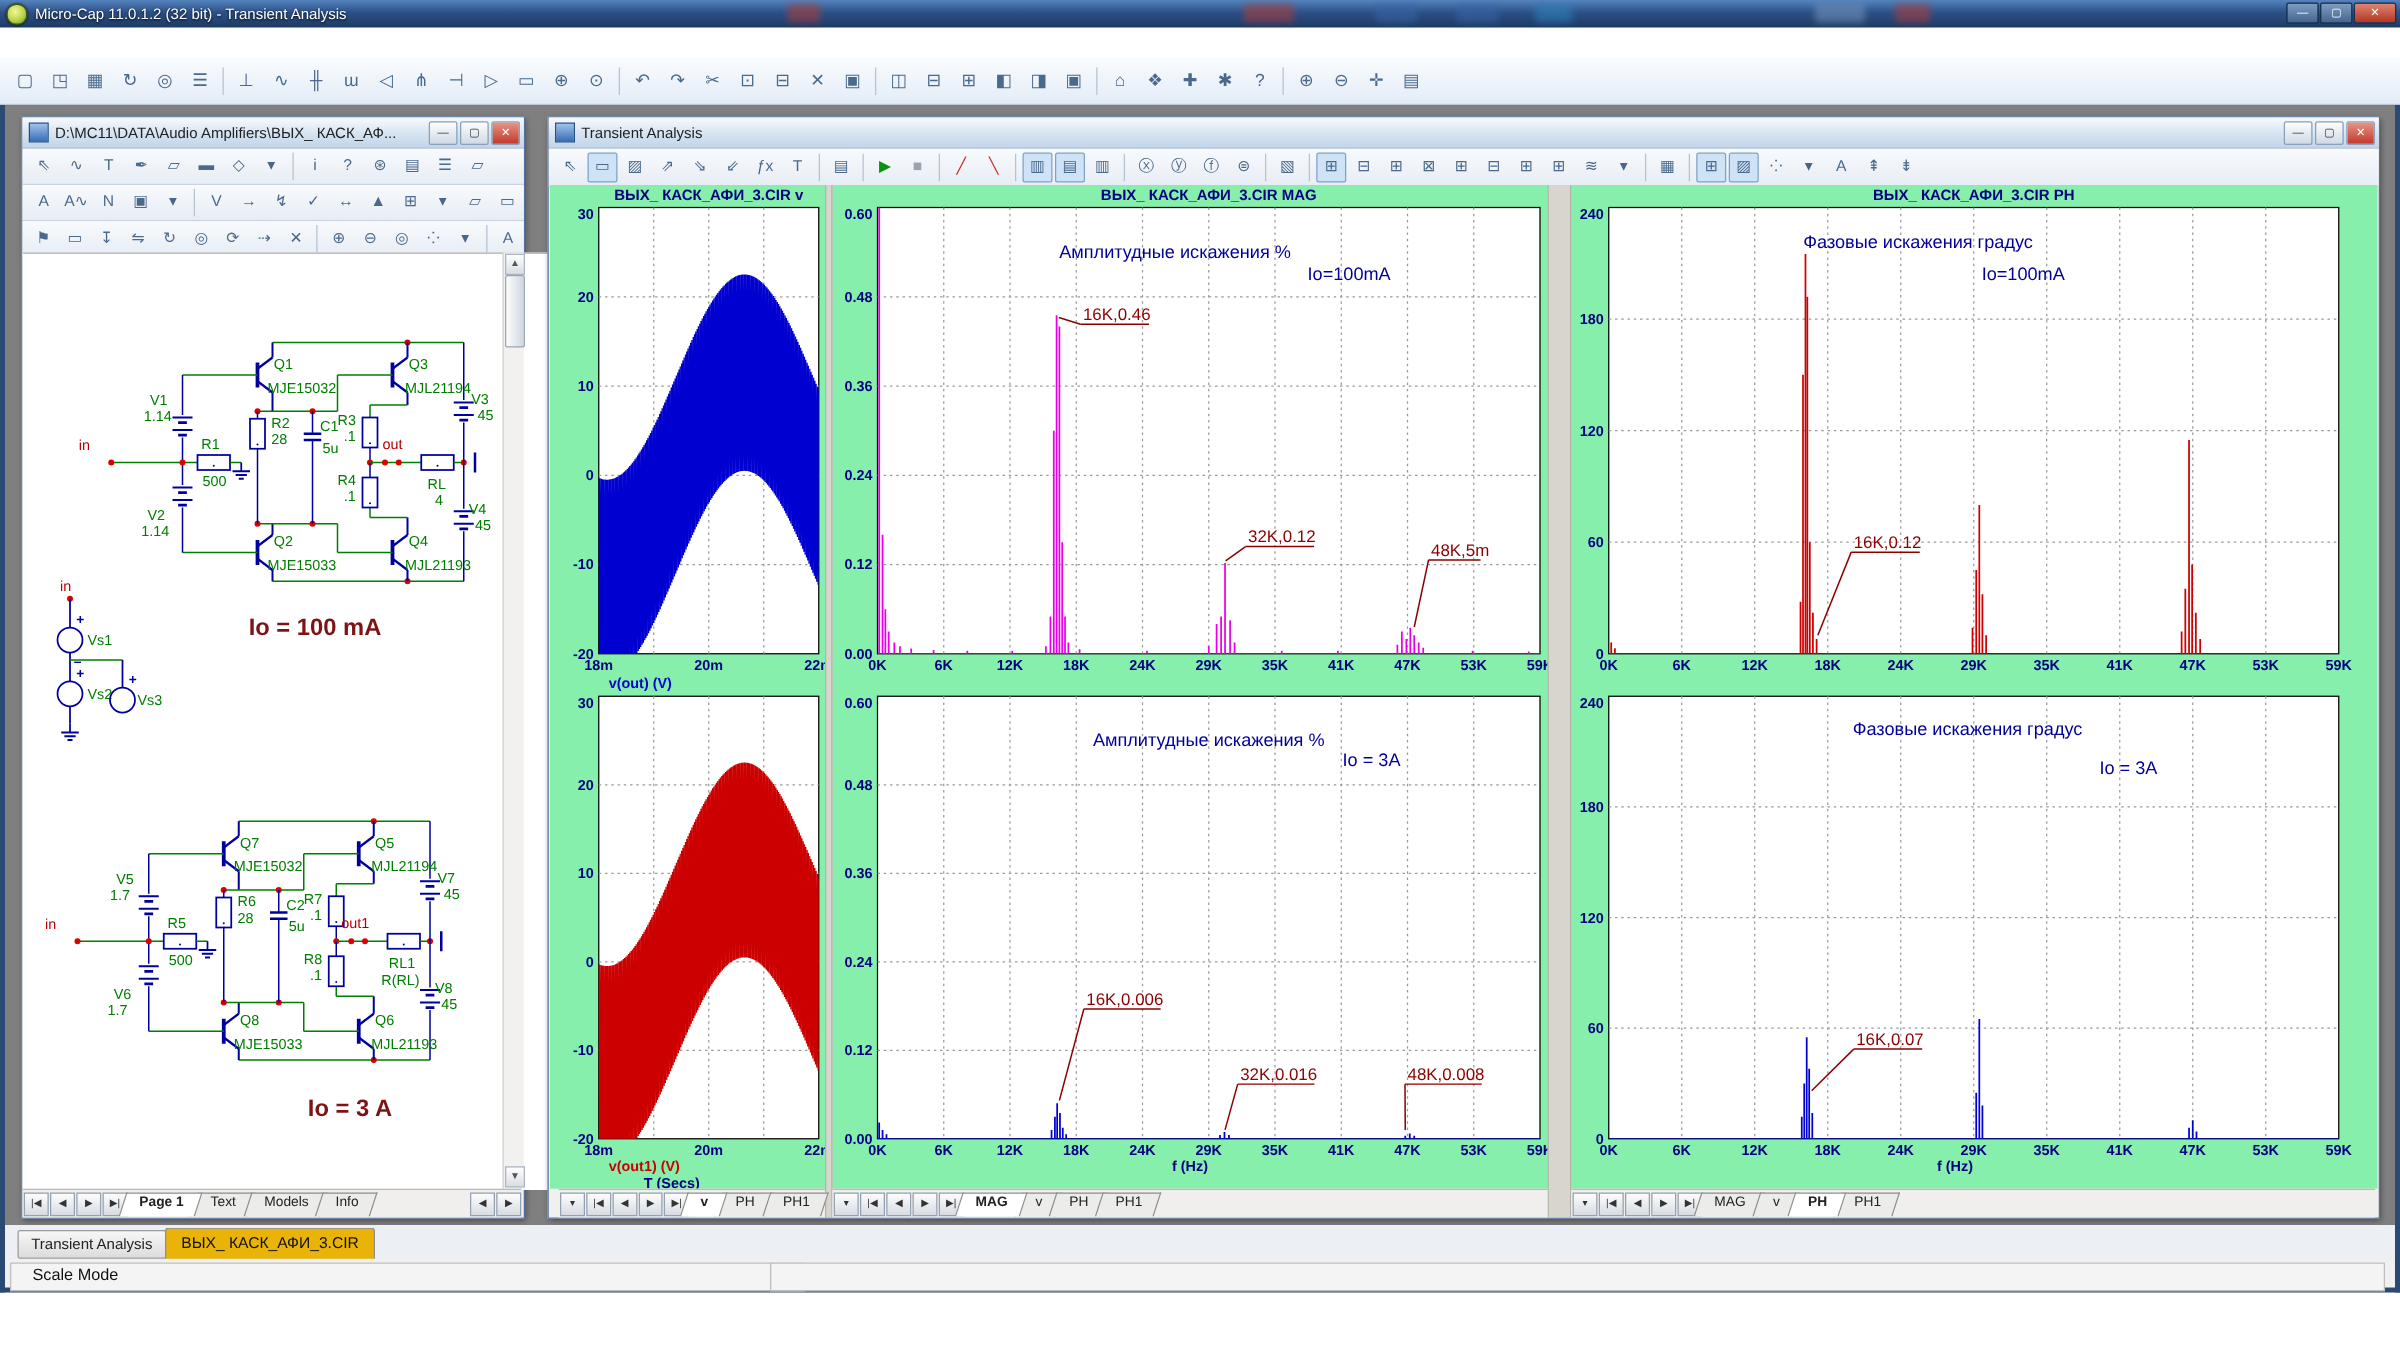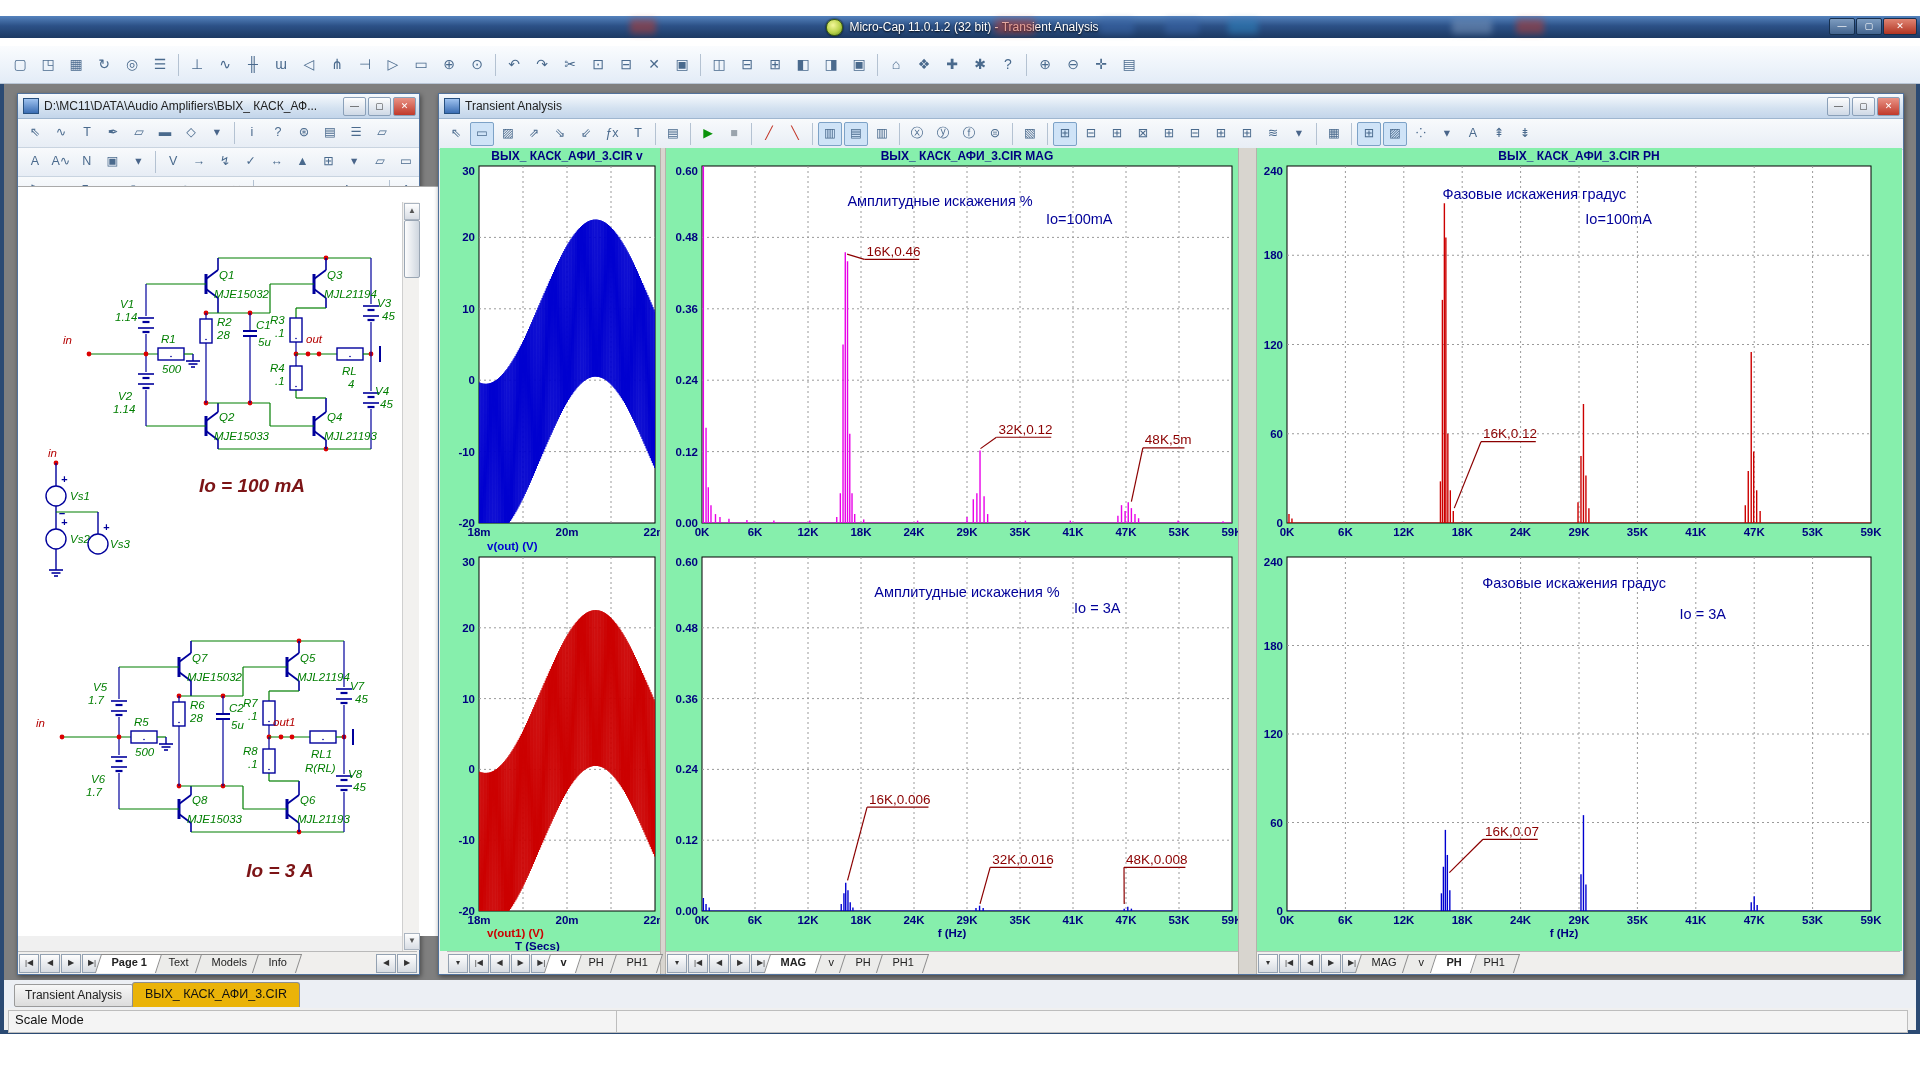--- a/index.html
+++ b/index.html
@@ -1,18 +1,18 @@
 <!DOCTYPE html>
 <html><head>
 <meta charset="utf-8">
 <style>
   html,body{margin:0;padding:0;background:#fff;}
   #app{position:relative;width:1920px;height:1080px;font-family:"Liberation Sans",sans-serif;overflow:hidden;background:#fff;}
   
-  #titlebar{position:absolute;left:0;top:16px;width:1920px;height:22px;background:linear-gradient(#5583bd,#2c5187 45%,#1d3a63);color:#fff;font-size:12px;display:flex;align-items:center;justify-content:center;}
+  #titlebar{position:absolute;left:0;top:0;width:1920px;height:22px;background:linear-gradient(#5583bd,#2c5187 45%,#1d3a63);color:#fff;font-size:12px;display:flex;align-items:center;}
   #appicon{width:15px;height:15px;margin:0 6px 0 5px;border-radius:8px;background:radial-gradient(circle at 40% 35%,#f4f79a,#b9d24a 55%,#5c8a1e);border:1px solid #3a5a10;box-shadow:0 0 2px #000;}
   #apptitle{text-shadow:0 1px 2px #000;}
   .blob{position:absolute;top:3px;height:15px;border-radius:3px;filter:blur(3px);opacity:.5;}
   #winbtns{position:absolute;right:3px;top:2px;display:flex;gap:1px;}
   .wb{width:24px;height:15px;font-size:9px;line-height:14px;text-align:center;color:#fff;background:linear-gradient(#7d9cc0,#44658f);border:1px solid #1c3least?#000;border:1px solid #16304f;border-radius:2px;}
   .wb.close{background:linear-gradient(#e08573,#b13422);width:32px;}
   
   #menubar{position:absolute;left:0;top:22px;width:1920px;height:24px;background:linear-gradient(#fdfeff,#e8eff9);border-bottom:1px solid #c7d3e2;font-size:12.5px;display:flex;align-items:center;padding-left:8px;box-sizing:border-box;}
   .mi{padding:3px 9px;color:#111;}
   #toolbar-main{position:absolute;left:0;top:46px;width:1920px;height:38px;background:linear-gradient(#fafcfe,#e3ecf7);border-bottom:1px solid #b9c6d6;display:flex;align-items:center;padding-left:6px;box-sizing:border-box;}
@@ -27,41 +27,41 @@
   #workspace{position:absolute;left:0;top:84px;width:1920px;height:896px;background:#7f7f7f;border-left:4px solid #2b4a73;border-right:4px solid #2b4a73;box-sizing:border-box;}
   .win{position:absolute;background:#f0f0f0;border:1px solid #51729c;box-shadow:1px 2px 5px rgba(0,0,0,.45);}
   .wtitle{height:24px;background:linear-gradient(#f7fafd,#d3e1f0 60%,#c3d5ea);border-bottom:1px solid #9fb6cf;display:flex;align-items:center;font-size:12px;color:#222;justify-content:flex-end;}
   .wicon{width:14px;height:14px;margin:0 5px;background:linear-gradient(#9ec2ef,#3a6db3);border:1px solid #27507f;}
   .wbt{margin-left:auto;display:flex;gap:2px;padding-right:3px;}
   .cb{width:21px;height:17px;font-size:9px;line-height:16px;text-align:center;color:#333;background:linear-gradient(#fdfdfd,#cfd9e6);border:1px solid #8aa0b9;border-radius:2px;}
   .cb.close{background:linear-gradient(#e99385,#c0392b);color:#fff;}
   .wtb{height:28px;background:linear-gradient(#f8fafc,#e7edf5);border-bottom:1px solid #c9d4e0;display:flex;align-items:center;padding-left:4px;white-space:nowrap;overflow:hidden;}
   .wtb .tb{width:22px;height:22px;line-height:21px;font-size:12.5px;}
   
-  #schcanvas{position:absolute;left:0;top:92px;width:445px;height:749px;background:#fff;border-top:1px solid #aaa;font-style:italic;}
+  #schcanvas{position:absolute;left:0;top:108px;width:445px;height:749px;background:#fff;border-top:1px solid #aaa;}
   #schscroll{position:absolute;right:0;top:108px;width:16px;height:749px;background:#f2f1ef;border-left:1px solid #cfcfcf;}
   .sbtn{width:14px;height:15px;margin:1px 0 0 1px;font-size:8px;line-height:14px;text-align:center;color:#555;background:linear-gradient(#fefefe,#d8dde4);border:1px solid #aab4c0;}
   .sthumb{position:absolute;left:1px;top:18px;width:14px;height:56px;background:linear-gradient(90deg,#fdfdfd,#cfd6df);border:1px solid #9aa6b4;border-radius:2px;}
   .tabstrip{position:absolute;height:23px;background:#f0efed;border-top:1px solid #b9b9b9;display:flex;align-items:flex-start;font-size:11px;padding-top:2px;box-sizing:border-box;}
   .nv{width:18px;height:17px;font-size:8px;line-height:16px;text-align:center;background:linear-gradient(#fdfdfd,#d7dce2);border:1px solid #93a1b1;margin-left:1px;color:#333;}
   .ptab{position:relative;padding:1px 12px 2px;margin-left:-4px;background:#ececea;border:1px solid #8d8d8d;border-bottom:none;transform:skewX(-18deg);font-size:11px;color:#222;height:15px;}
   .ptab span{display:inline-block;transform:skewX(18deg);}
   .ptab.on{background:#fff;font-weight:bold;z-index:2;}
   .tspace{flex:1;}
   
   #trcontent{position:absolute;left:1px;top:54px;width:1462px;height:803px;background:#86efac;}
   .splitter{position:absolute;top:54px;height:826px;background:#d8d5cf;border-left:1px solid #b5b2ab;border-right:1px solid #b5b2ab;}
   svg text{font-family:"Liberation Sans",sans-serif;}
   .colsvg{position:absolute;top:54px;}
   
   #taskrow{position:absolute;left:0;top:980px;width:1920px;height:28px;background:#eceff4;border-left:4px solid #2b4a73;border-right:4px solid #2b4a73;box-sizing:border-box;}
   #taskbtn{position:absolute;left:10px;top:4px;height:21px;padding:0 10px;font-size:12px;line-height:20px;background:linear-gradient(#f7f7f7,#dcdcdc);border:1px solid #9a9a9a;border-radius:2px;color:#222;}
   #filetab{position:absolute;left:128px;top:2px;height:24px;padding:0 12px;font-size:12.5px;line-height:22px;background:#eab308;border:1px solid #8e8e8e;border-bottom:none;border-radius:3px 3px 0 0;color:#111;}
   #statusbar{position:absolute;left:0;top:1008px;width:1920px;height:26px;background:#f0f0f0;border-left:4px solid #2b4a73;border-right:4px solid #2b4a73;border-bottom:4px solid #2b4a73;box-sizing:border-box;font-size:13px;}
-  .spanel{position:absolute;top:2px;height:19px;border:1px solid #bdbdbd;background:#f4f4f4;padding:1px 6px;color:#111;}
+  .spanel{position:absolute;top:2px;height:19px;border:1px solid #bdbdbd;background:#f4f4f4;padding:1px 17px;color:#111;}
 </style>
 </head>
 <body>
 
 <div id="app">
 
   <div id="titlebar">
     <div id="appicon"></div>
     <span id="apptitle">Micro-Cap 11.0.1.2 (32 bit) - Transient Analysis</span>
     <div class="blob" style="left:630px;width:26px;background:#c0392b"></div>

